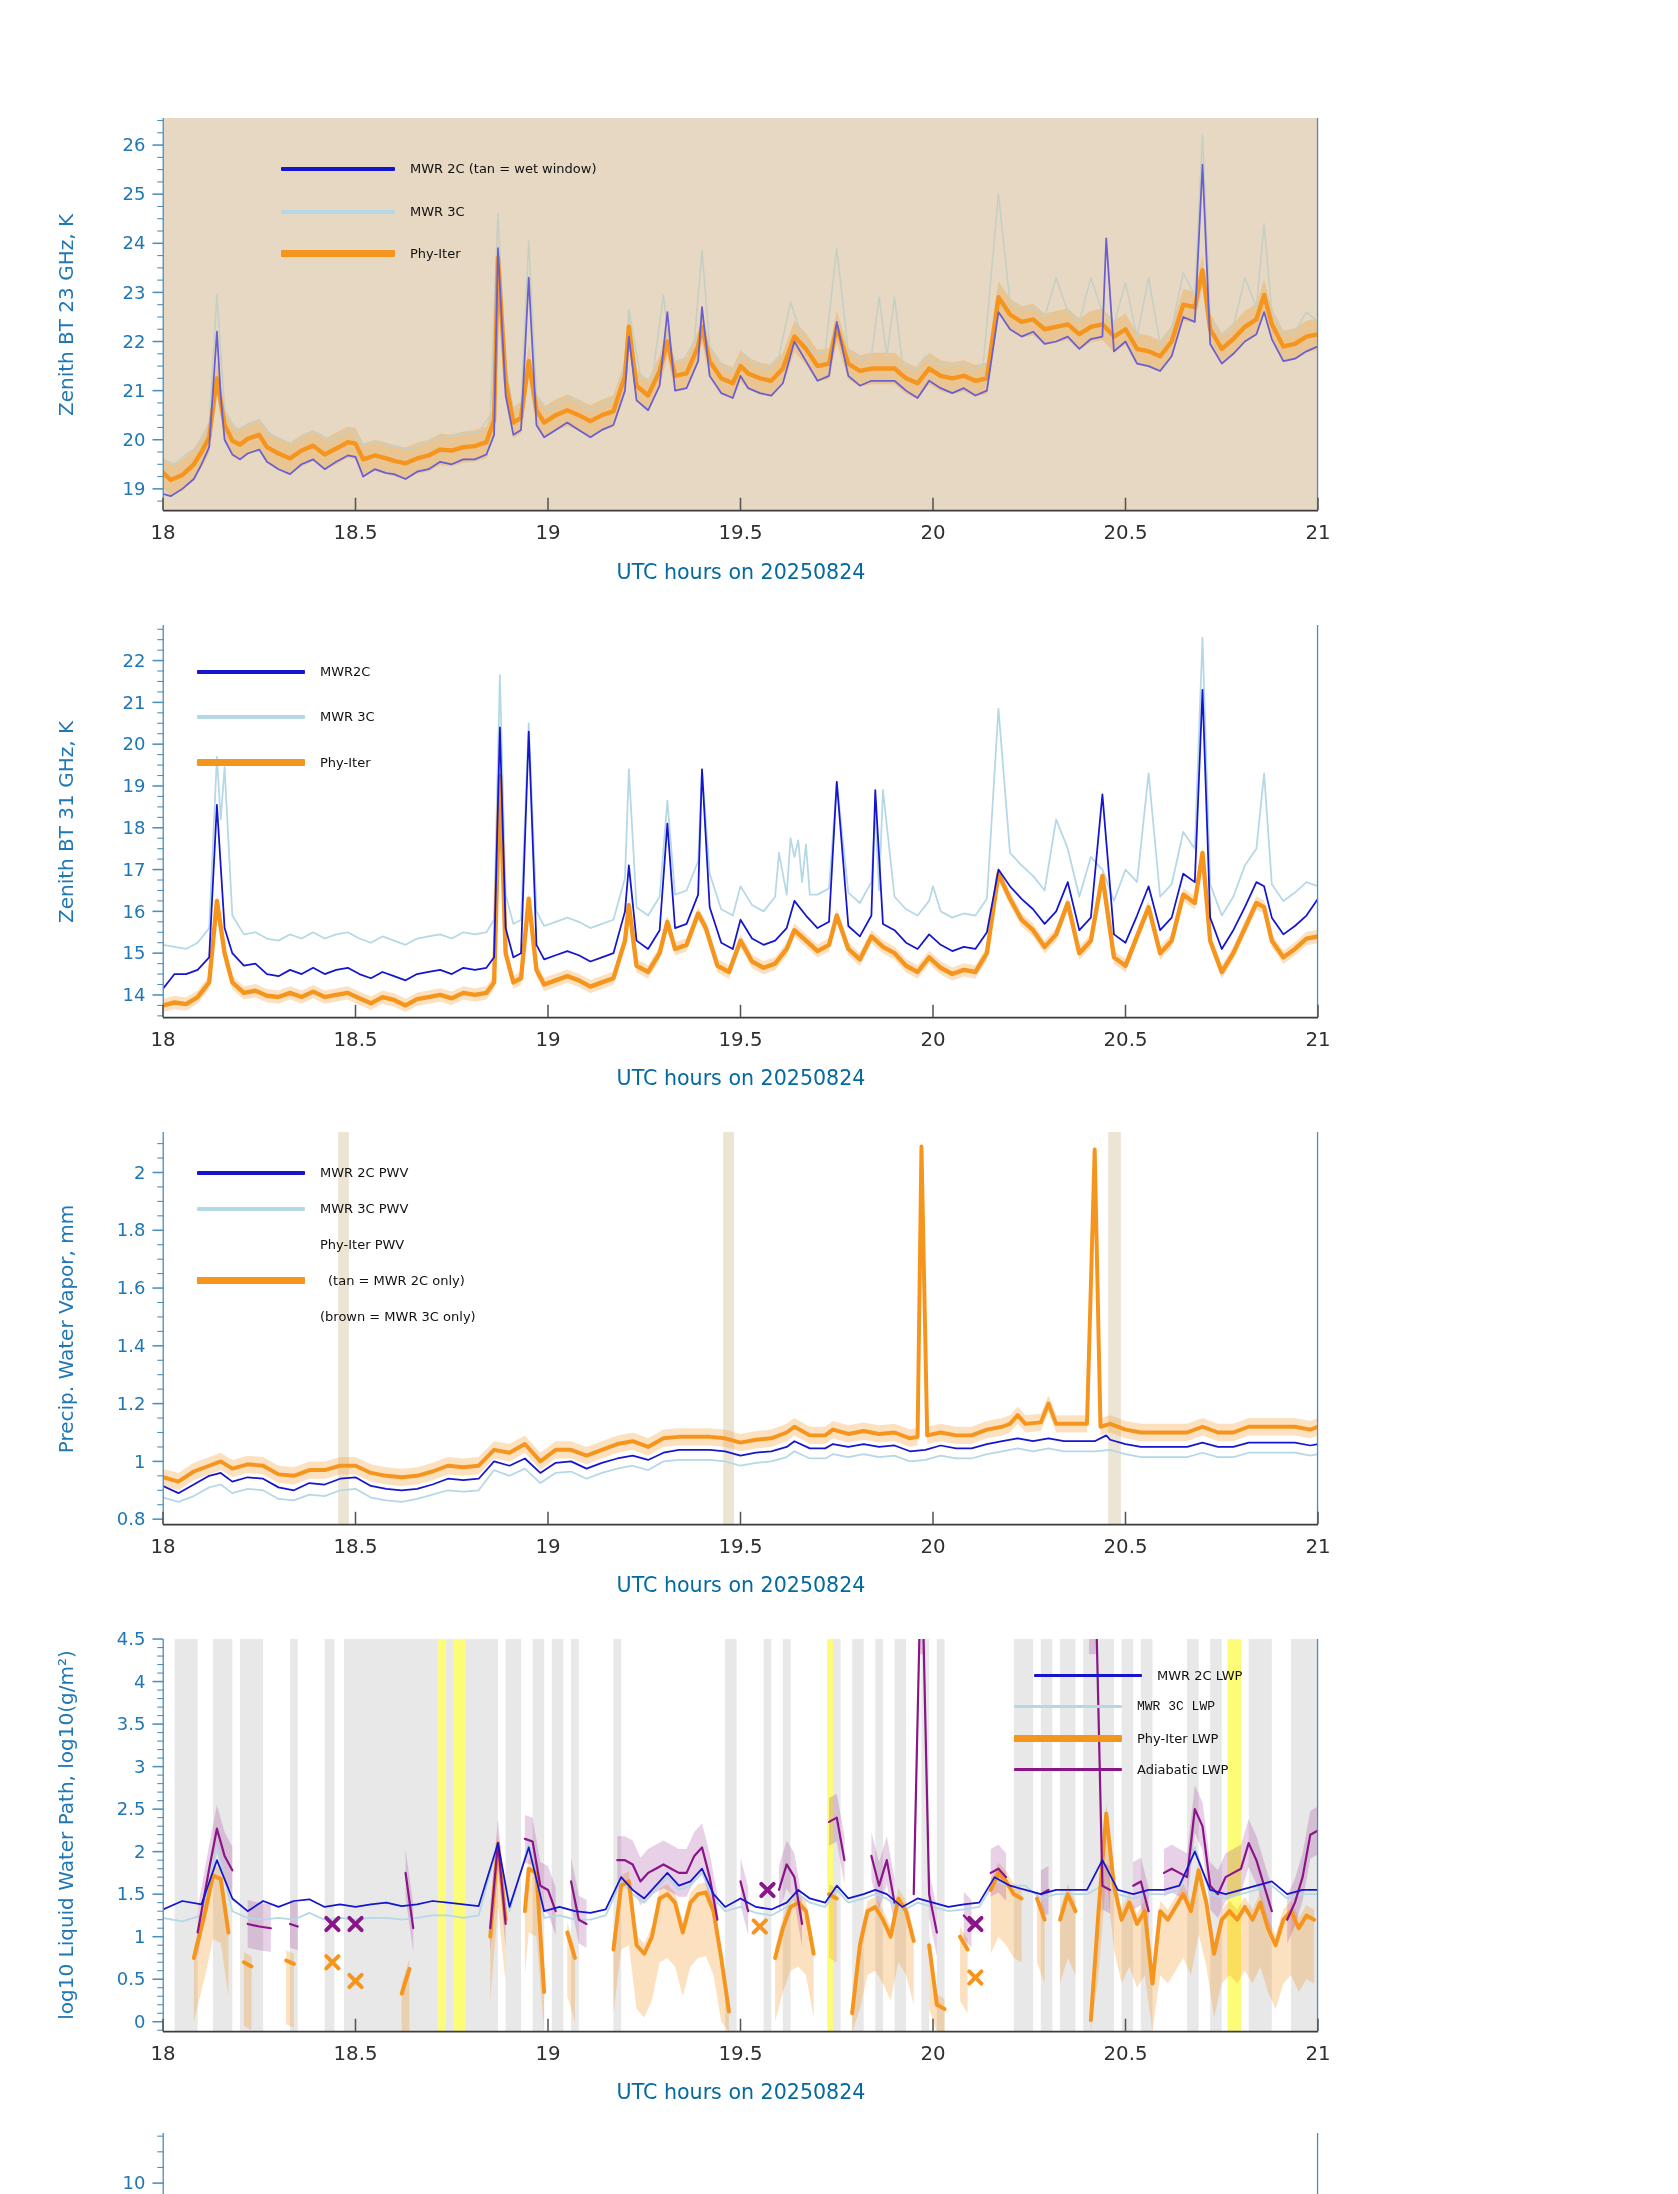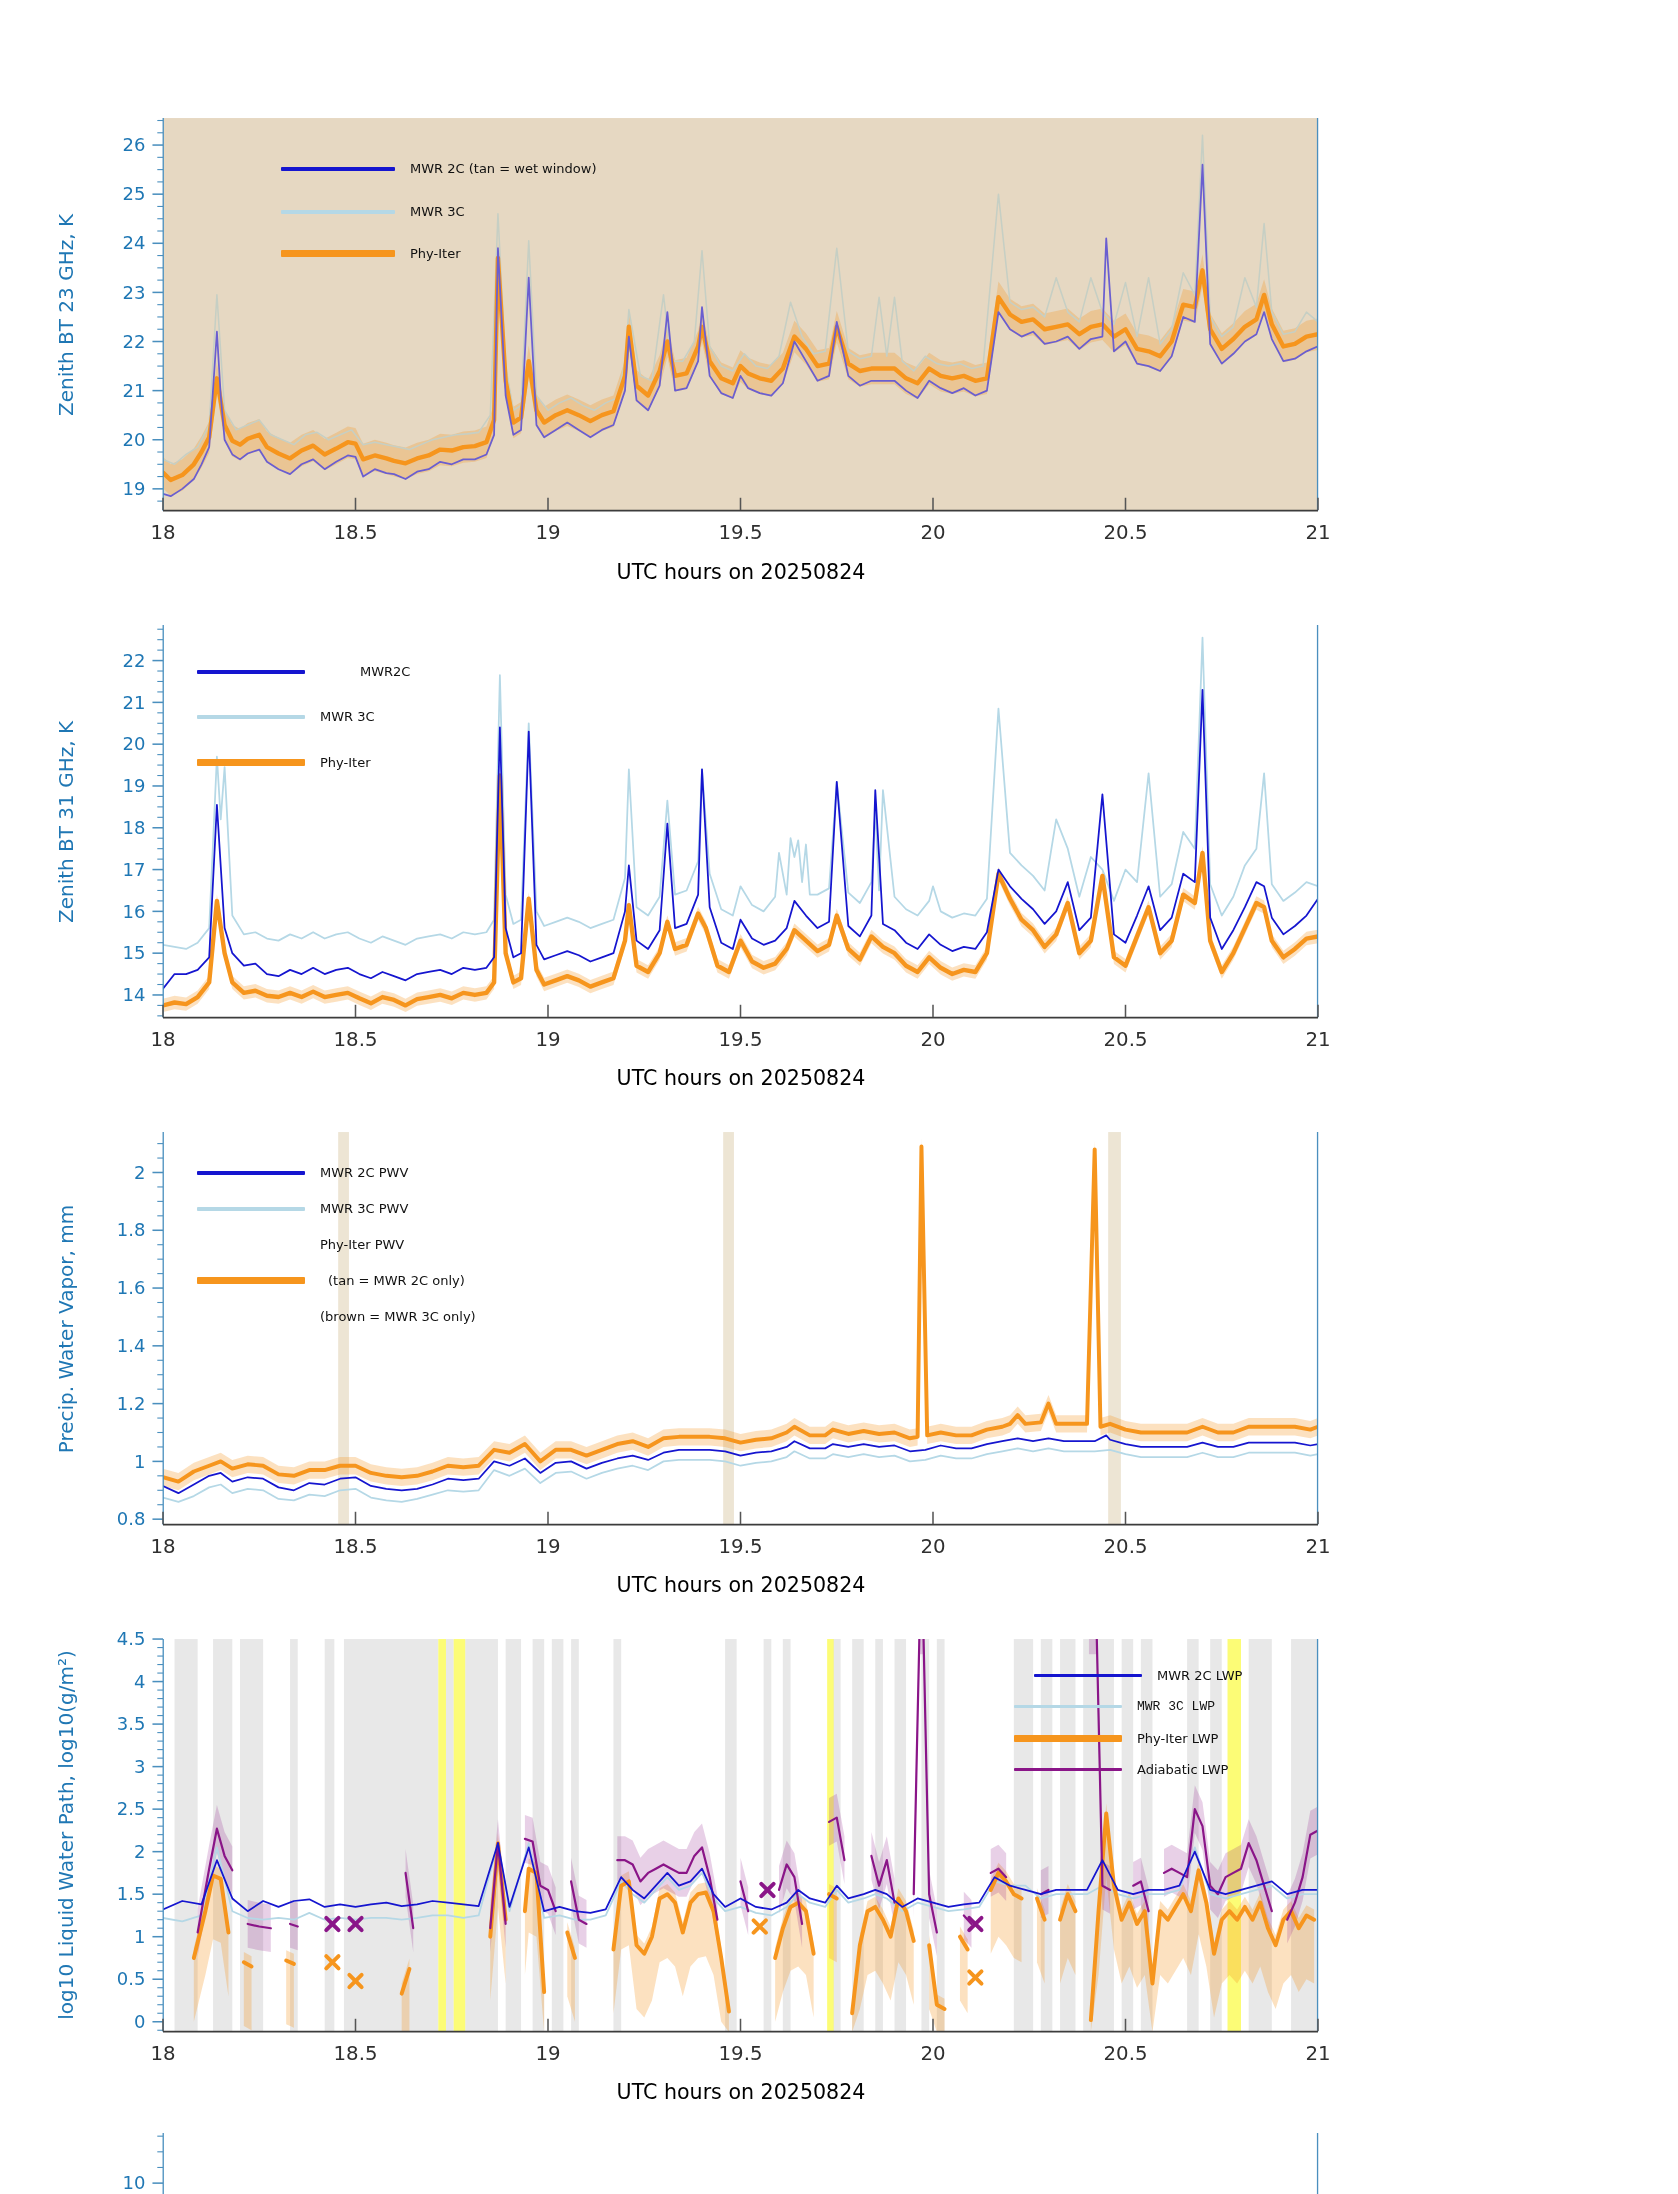--- a/index.html
+++ b/index.html
@@ -2,21 +2,21 @@
 <html style="font-size:7px"><head>
 <meta charset="utf-8">
 <style>
   html,body{margin:0;padding:0;background:#ffffff;}
   #page{position:relative;width:1679px;height:2633px;background:#ffffff;overflow:hidden;
         font-family:"DejaVu Sans","Liberation Sans",sans-serif;}
   .chart{position:absolute;left:0;top:0;width:0;height:0;}
   .plot{position:absolute;overflow:visible;}
   .ylabel{position:absolute;color:#1f77b4;font-size:20px;white-space:nowrap;
           transform:translate(-50%,-50%) rotate(-90deg);}
-  .xlabel{position:absolute;color:#000000;font-size:20.6px;white-space:nowrap;transform:translateX(-50%);text-align:right;}
+  .xlabel{position:absolute;color:#0369a1;font-size:20.6px;white-space:nowrap;transform:translateX(-50%);text-align:right;}
   .legend{position:absolute;}
   .legend-row{position:absolute;display:flex;align-items:center;white-space:nowrap;}
   .legend-line{display:inline-block;border-radius:0.9px;}
   .legend-label{color:#111;font-size:13px;margin-left:15px;}
   .ticktext{fill:#1f77b4;font-size:41px;font-family:"DejaVu Sans","Liberation Sans",sans-serif;}
   .xticktext{fill:#2f2f2f;font-size:45px;font-family:"DejaVu Sans","Liberation Sans",sans-serif;}
 </style>
 </head>
 <body>
 
@@ -184,21 +184,21 @@
         <text x="1315.5" y="959" text-anchor="middle" class="xticktext">19.5</text>
         <line x1="1754" y1="893" x2="1754" y2="865" stroke="#555555" stroke-width="3.5"></line>
         <text x="1754" y="959" text-anchor="middle" class="xticktext">20</text>
         <line x1="2192.5" y1="893" x2="2192.5" y2="865" stroke="#555555" stroke-width="3.5"></line>
         <text x="2192.5" y="959" text-anchor="middle" class="xticktext">20.5</text>
         <line x1="2631" y1="893" x2="2631" y2="865" stroke="#555555" stroke-width="3.5"></line>
         <text x="2631" y="959" text-anchor="middle" class="xticktext">21</text>
       </svg>
     <div class="xlabel" style="left: 741px; top: 1066px;">UTC hours on 20250824</div>
     <div class="legend">
-        <div class="legend-row" style="left: 197px; top: 664px; gap: 40px;">
+        <div class="legend-row" style="left: 197px; top: 664px;">
           <span class="legend-line" style="width: 108px; height: 4px; background: rgb(21, 21, 207);"></span>
           <span class="legend-label">MWR2C</span>
         </div>
         <div class="legend-row" style="left: 197px; top: 709px;">
           <span class="legend-line" style="width: 108px; height: 4px; background: rgb(181, 216, 230);"></span>
           <span class="legend-label">MWR 3C</span>
         </div>
         <div class="legend-row" style="left: 197px; top: 755px;">
           <span class="legend-line" style="width: 108px; height: 6.1px; background: rgb(246, 149, 29);"></span>
           <span class="legend-label">Phy-Iter</span>

